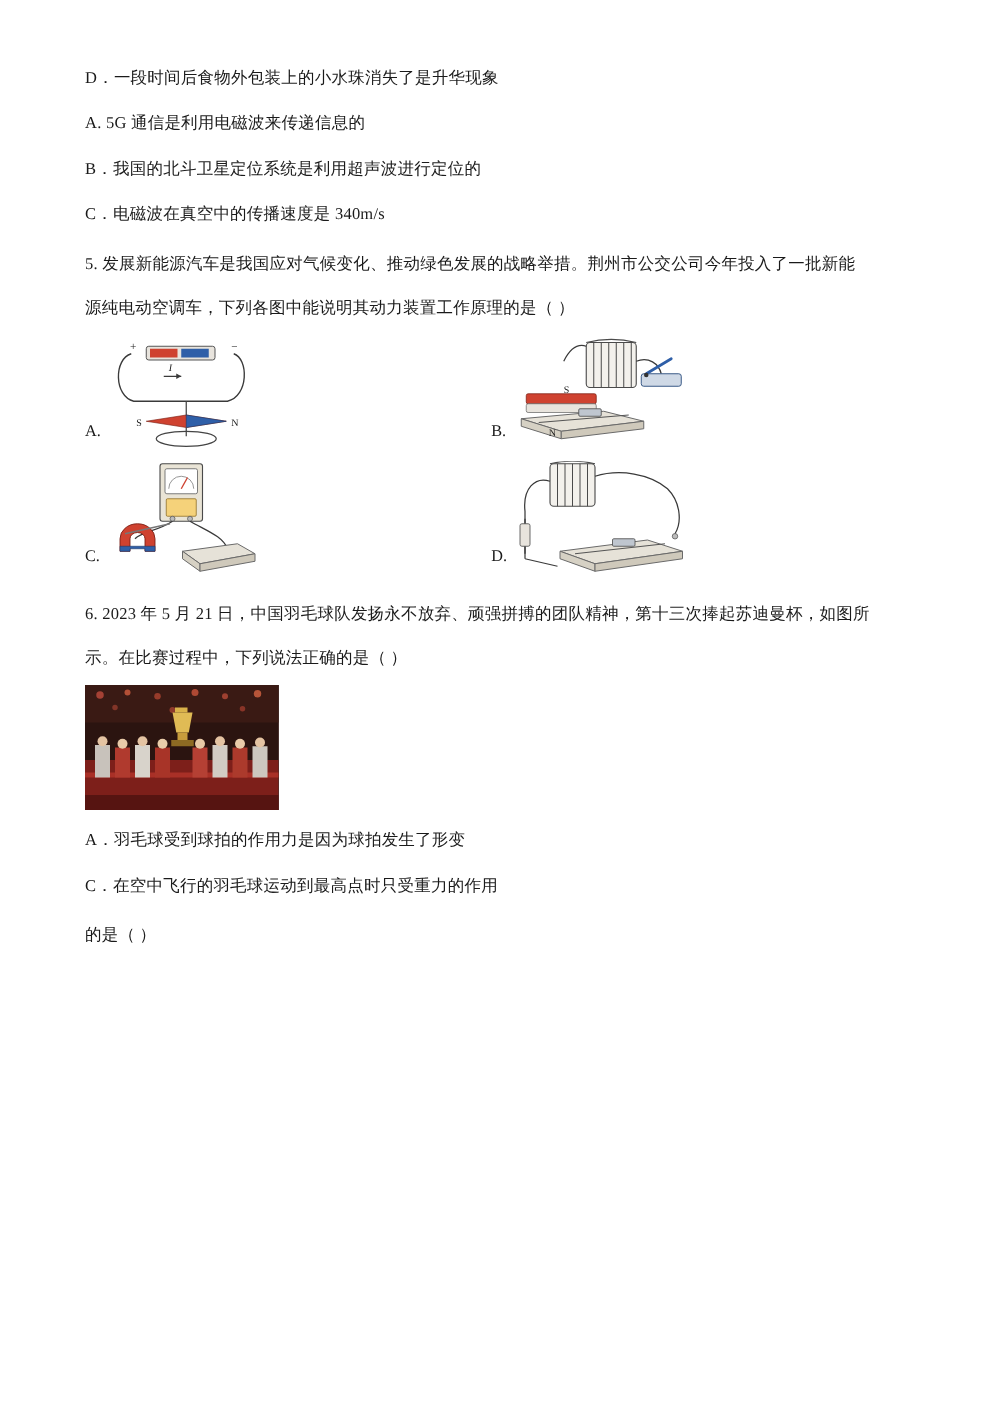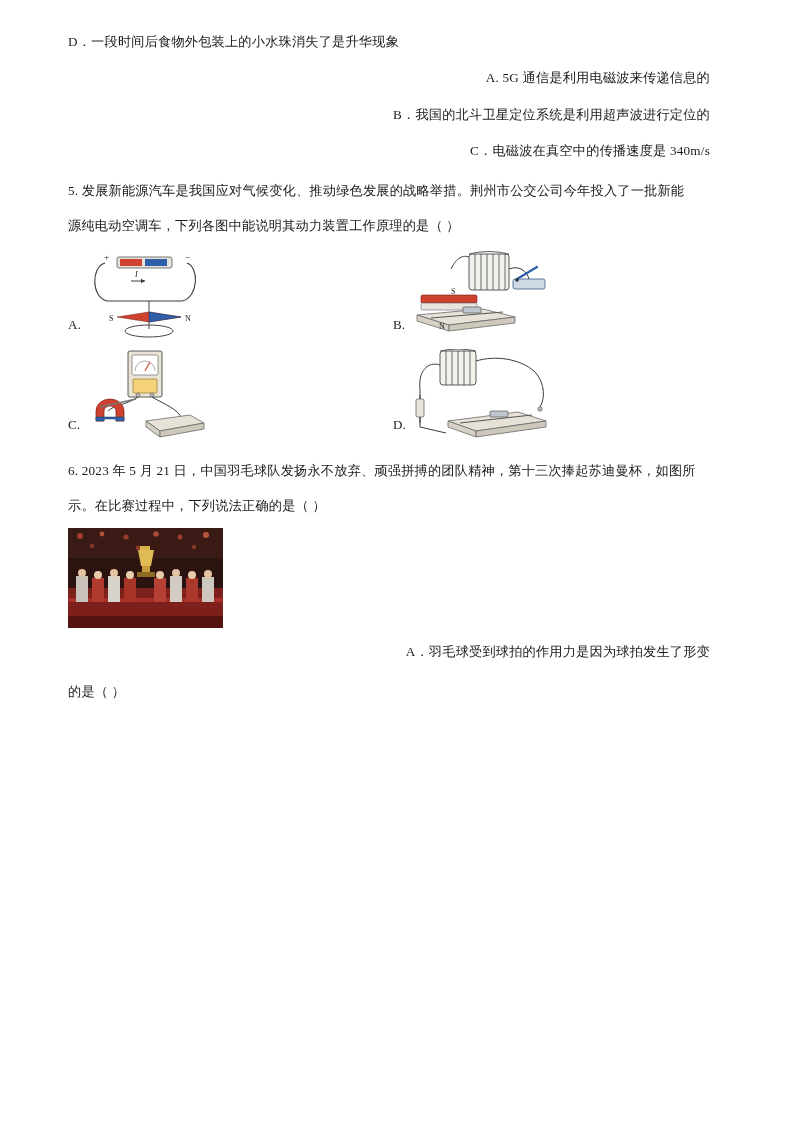--- a/index.html
+++ b/index.html
@@ -14,41 +14,40 @@
     color: #1a1a1a;
     position: relative;
     overflow: hidden;
   }
   .page {
     position: absolute;
     left: 0; top: 0;
     width: 778px;
     height: 1122px;
     box-sizing: border-box;
-    padding: 32px 68px 40px 68px;
+    padding: 52px 68px 40px 68px;
   }
   .q-line {
     font-size: 13.2px;
     line-height: 1.55;
     margin: 0 0 16px 0;
     letter-spacing: 0.2px;
   }
   .q-stem {
     font-size: 13.2px;
     line-height: 1.9;
     margin: 0 0 10px 0;
     letter-spacing: 0.2px;
     text-align: justify;
   }
   .opt {
     font-size: 13.2px;
     line-height: 1.55;
     margin: 0 0 16px 0;
     letter-spacing: 0.2px;
-    text-align: right;
   }
 
   
   .fig-grid {
     position: relative;
     height: 200px;
     margin: 4px 0 10px 0;
   }
   .fig-cell {
     position: absolute;
@@ -276,16 +275,17 @@
           <rect x="134" y="49" width="12" height="25" fill="#cdc7bf"></rect>
           <circle cx="140" cy="46" r="4" fill="#e4c3a2"></circle>
         </g>
 
         <rect x="0" y="88" width="155" height="12" fill="#4c120f" opacity="0.8"></rect>
       </svg>
     </div>
   </div>
 
   <p class="opt">A．羽毛球受到球拍的作用力是因为球拍发生了形变</p>
+  <p class="opt">C．在空中飞行的羽毛球运动到最高点时只受重力的作用</p>
 
   <p class="q-stem">的是（        ）</p>
 
 </div>
 
 </body></html>

